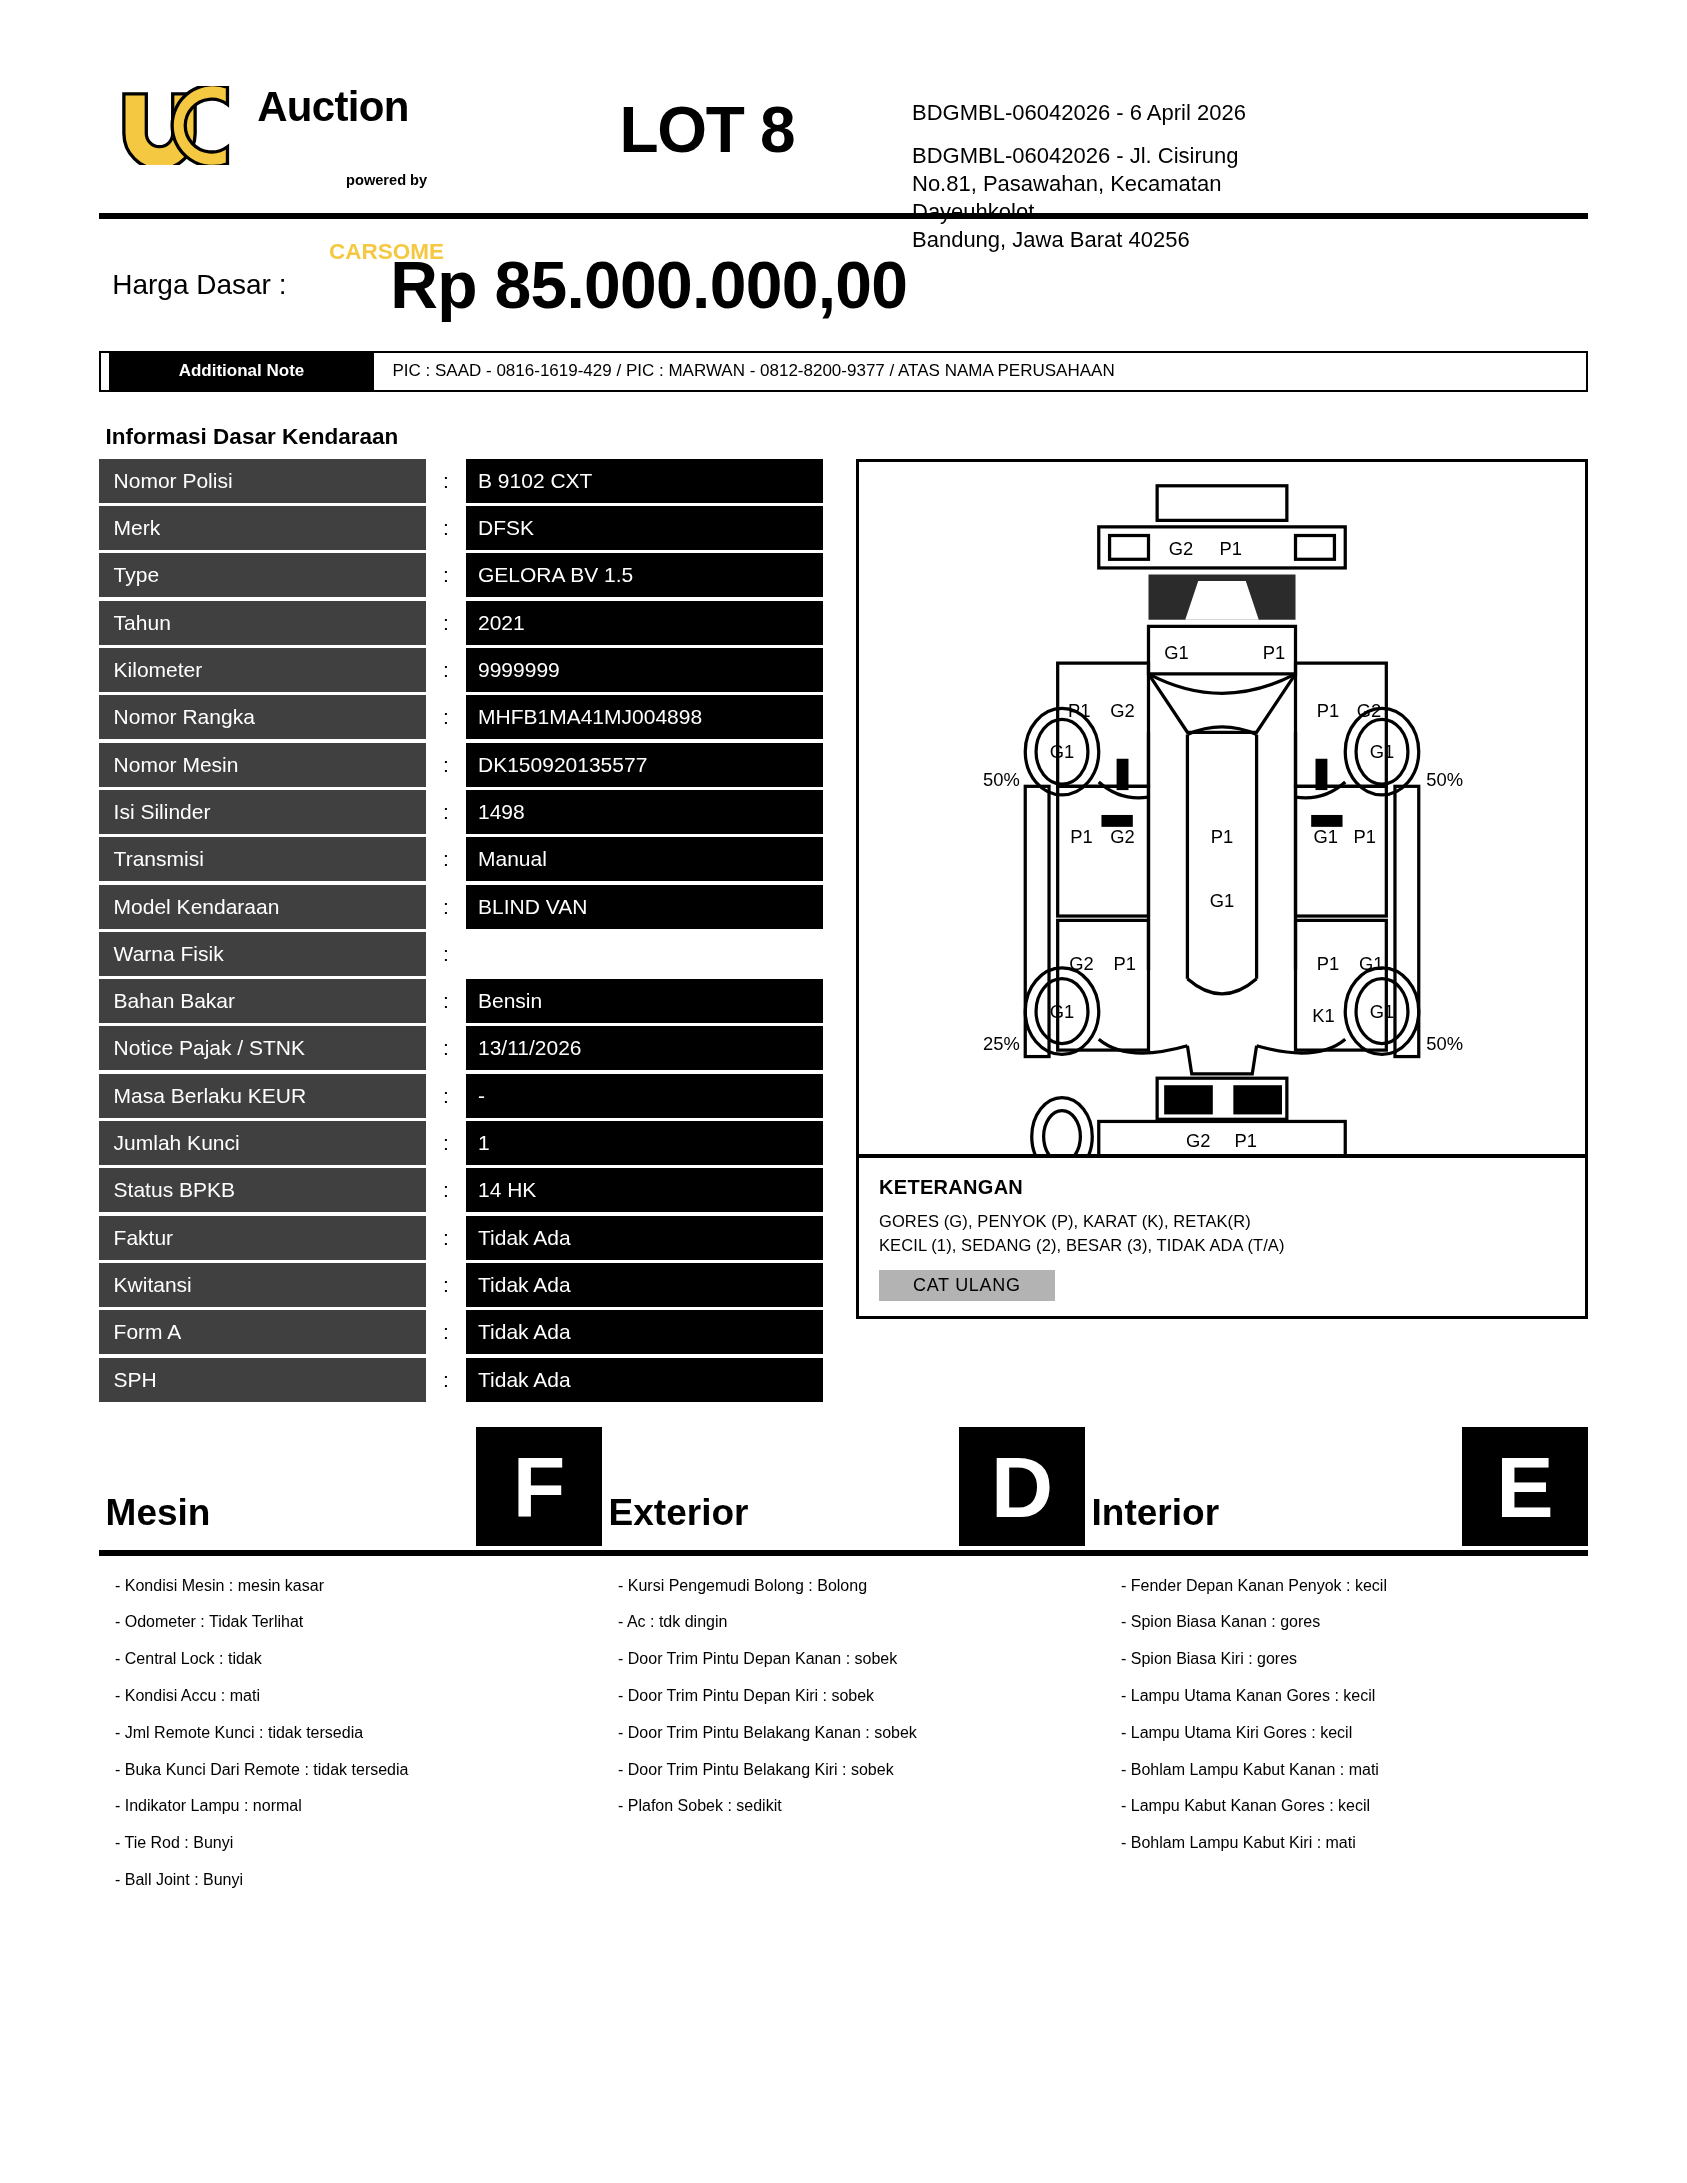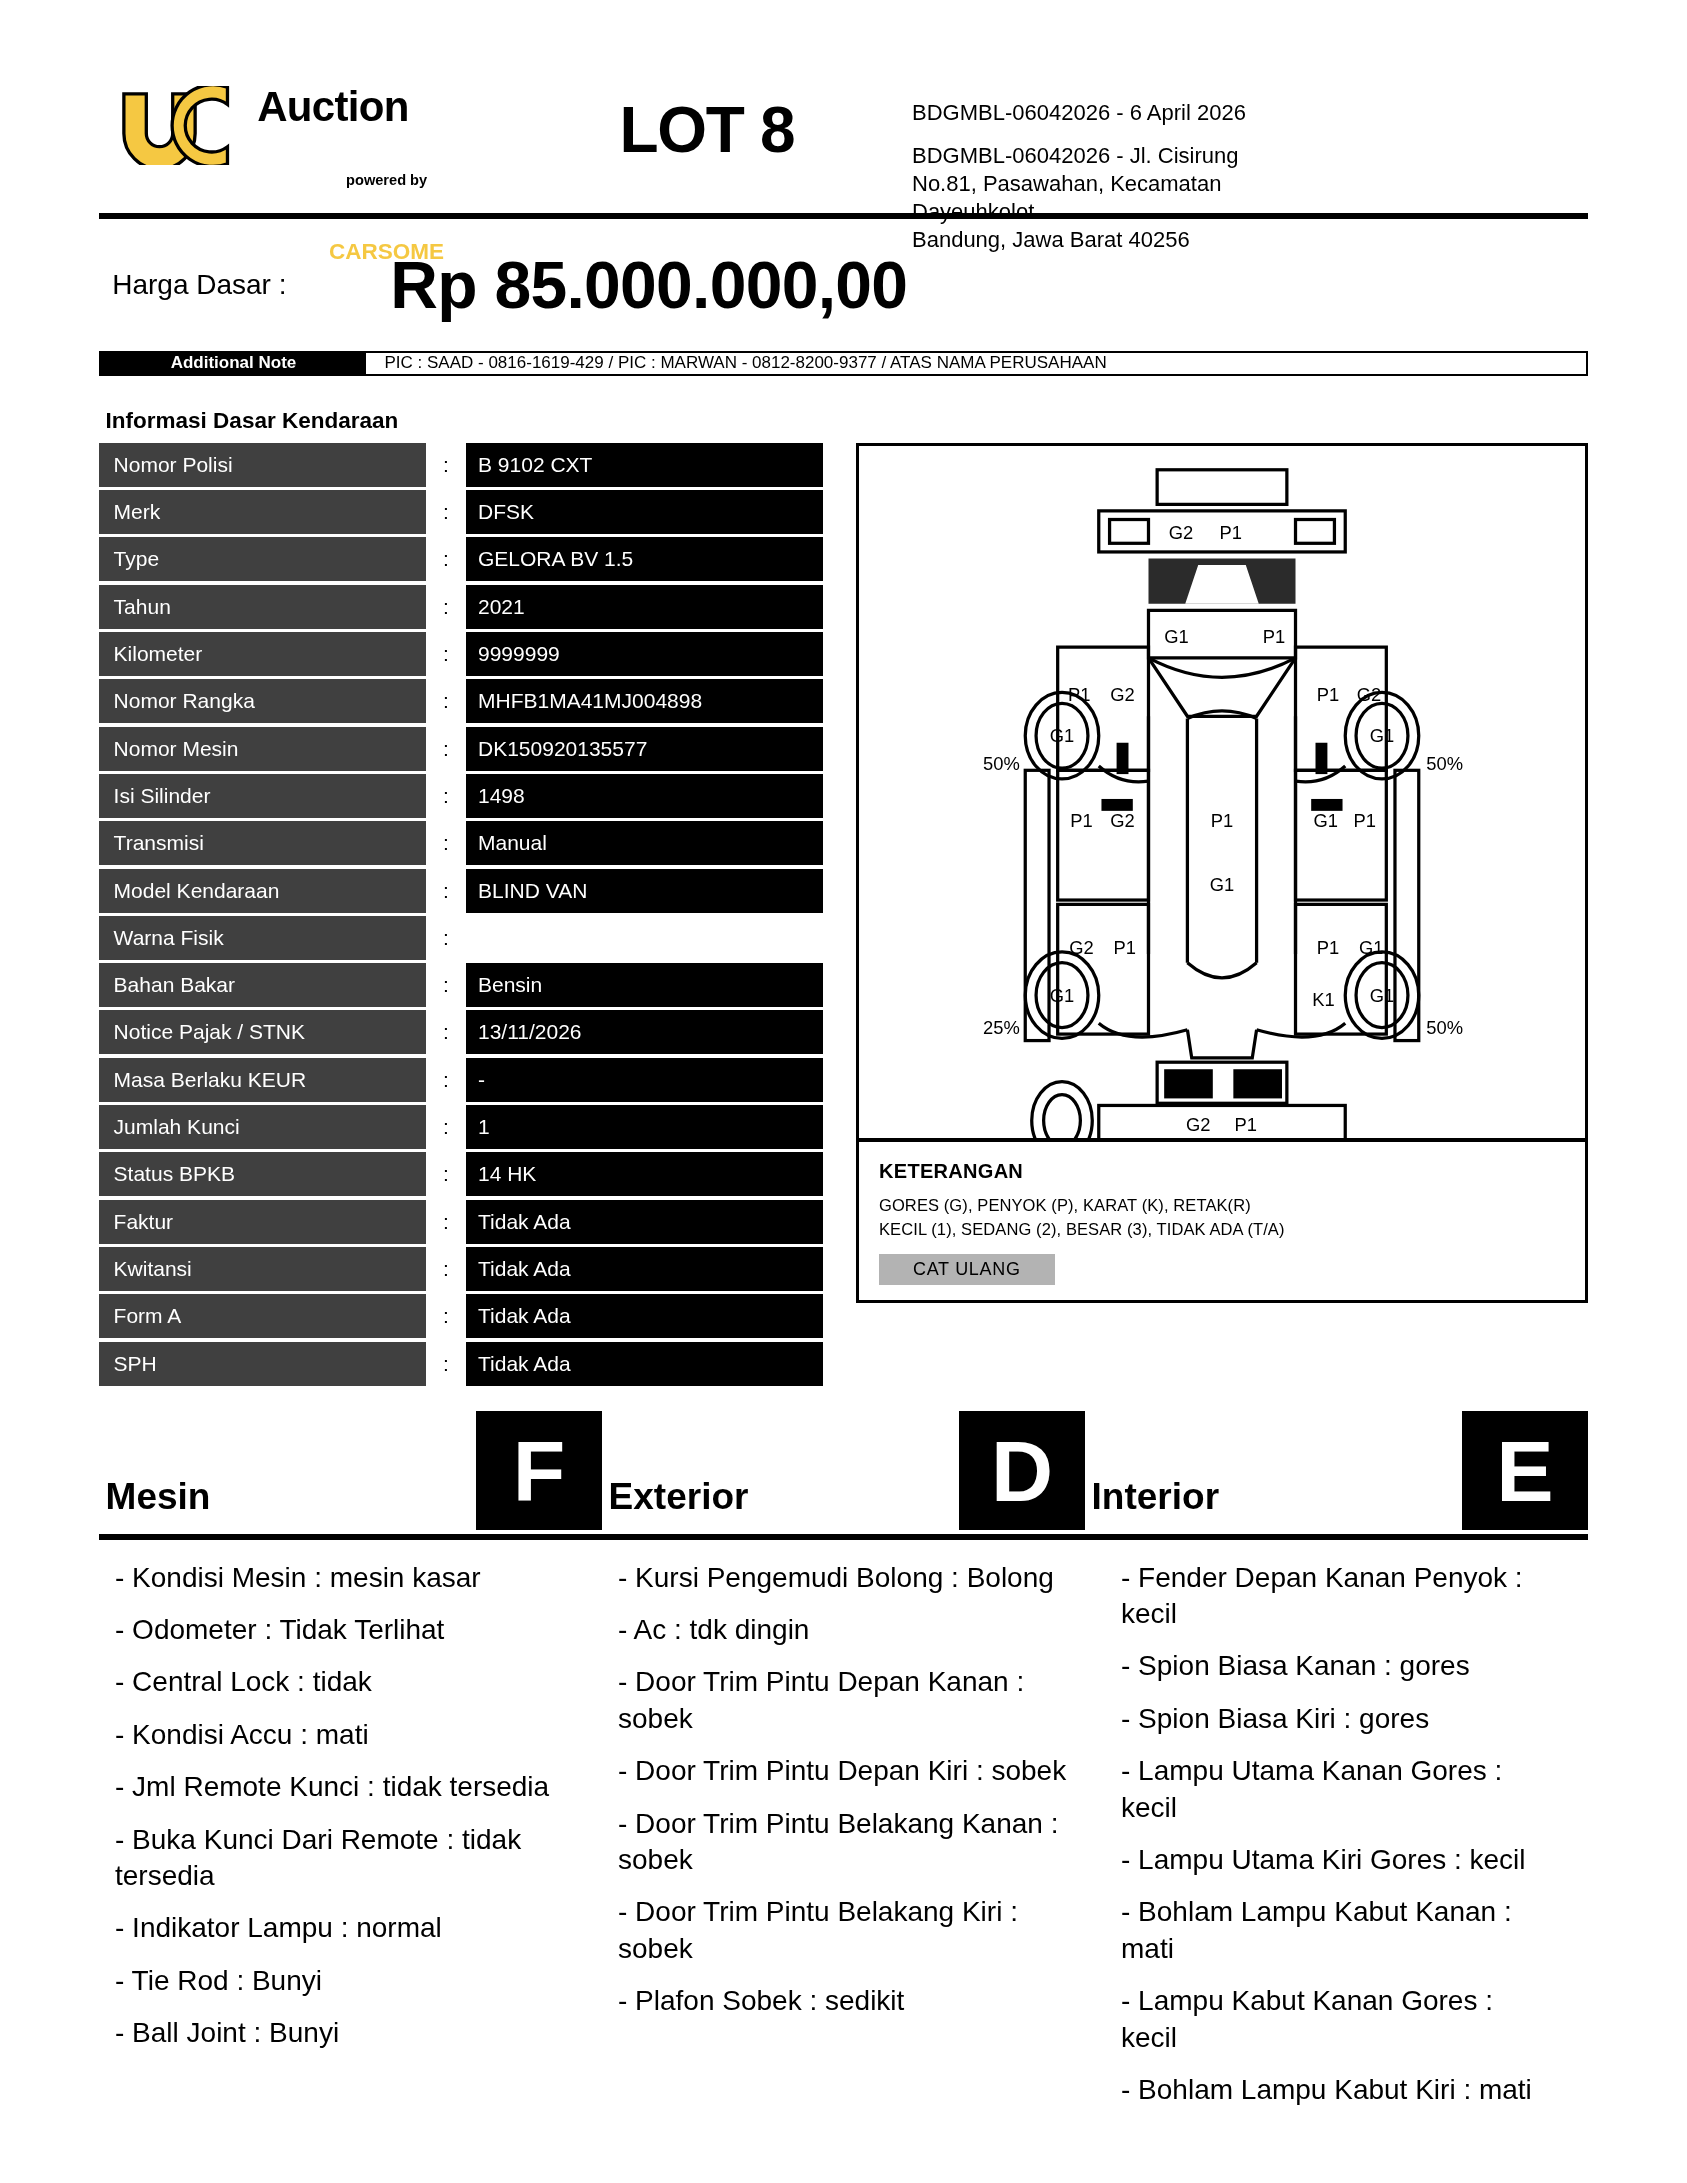--- a/index.html
+++ b/index.html
@@ -30,21 +30,21 @@
   .meta-gap { height: 14.6px; }
 
   .rule { height: 6px; background: #000; margin-top: 14.6px; }
 
   
   .price-row { display: flex; align-items: center; height: 132px; padding-left: 13.2px; }
   .price-label { font-size: 28px; flex: 0 0 278px; }
   .price-value { font-size: 66px; font-weight: 700; letter-spacing: -0.7px; }
 
   
-  .note-bar { display: flex; border: 2.6px solid #000; height: 25px; align-items: stretch; }
+  .note-bar { display: flex; border: 2.6px solid #000; height: 41px; align-items: stretch; padding-left: 8px; }
   .note-tag { background: #000; color: #fff; font-size: 17px; font-weight: 700;
               display: flex; align-items: center; justify-content: center; width: 265px; flex: 0 0 265px; }
   .note-text { display: flex; align-items: center; padding-left: 18.5px; font-size: 17px; }
 
   
   .sec-title { font-size: 22.5px; font-weight: 700; margin-top: 32px; margin-bottom: 9.3px; padding-left: 6.6px; }
 
   
   .body-row { display: flex; gap: 33px; align-items: flex-start; }
   .info-table { width: 724px; flex: 0 0 724px; }
@@ -77,21 +77,21 @@
                  font-weight: 700; display: flex; align-items: center; justify-content: center; line-height: 1; }
 
   .grade-rule { height: 5.3px; background: #000; margin-top: 4px; }
 
   
   .cond-row { display: flex; margin-top: 20px; }
   .cond-col { padding-right: 33px; }
   .cond-col.c1 { width: 503px; flex: 0 0 503px; padding-left: 16px; }
   .cond-col.c2 { width: 503px; flex: 0 0 503px; padding-left: 16px; }
   .cond-col.c3 { flex: 1; padding-left: 16px; }
-  .cond-item { font-size: 28px; line-height: 1.30; margin-bottom: 16px; }
+  .cond-item { font-size: 16px; line-height: 1.30; margin-bottom: 16px; }
 </style>
 </head>
 <body>
 
 <div class="page">
 
   <div class="header">
 
     <div class="logo-block">
       <div class="logo-row">

